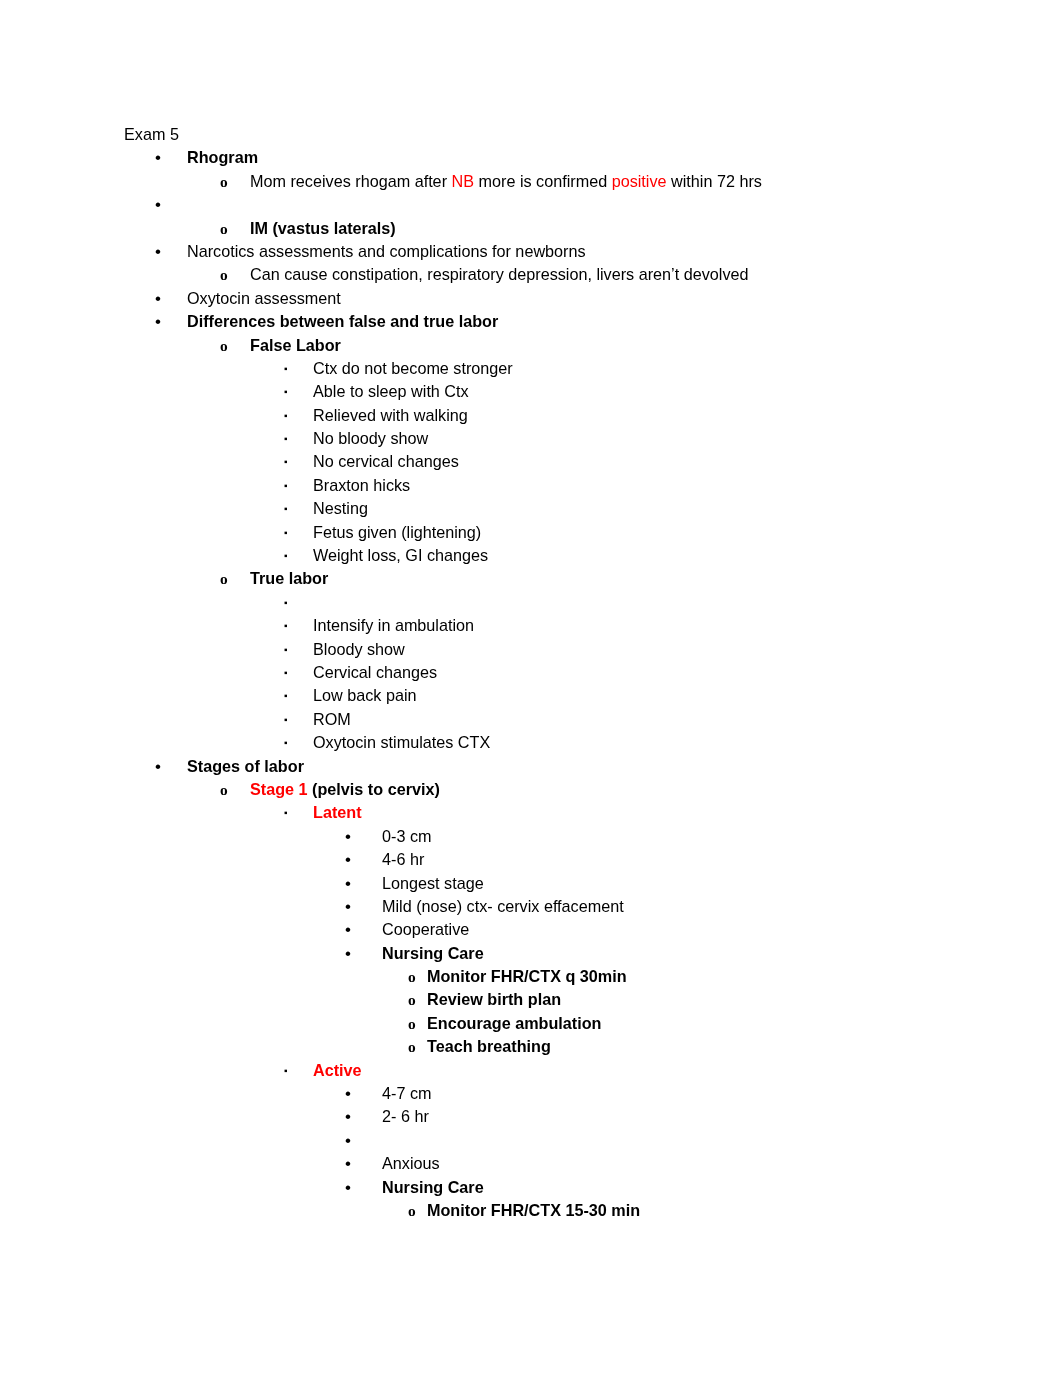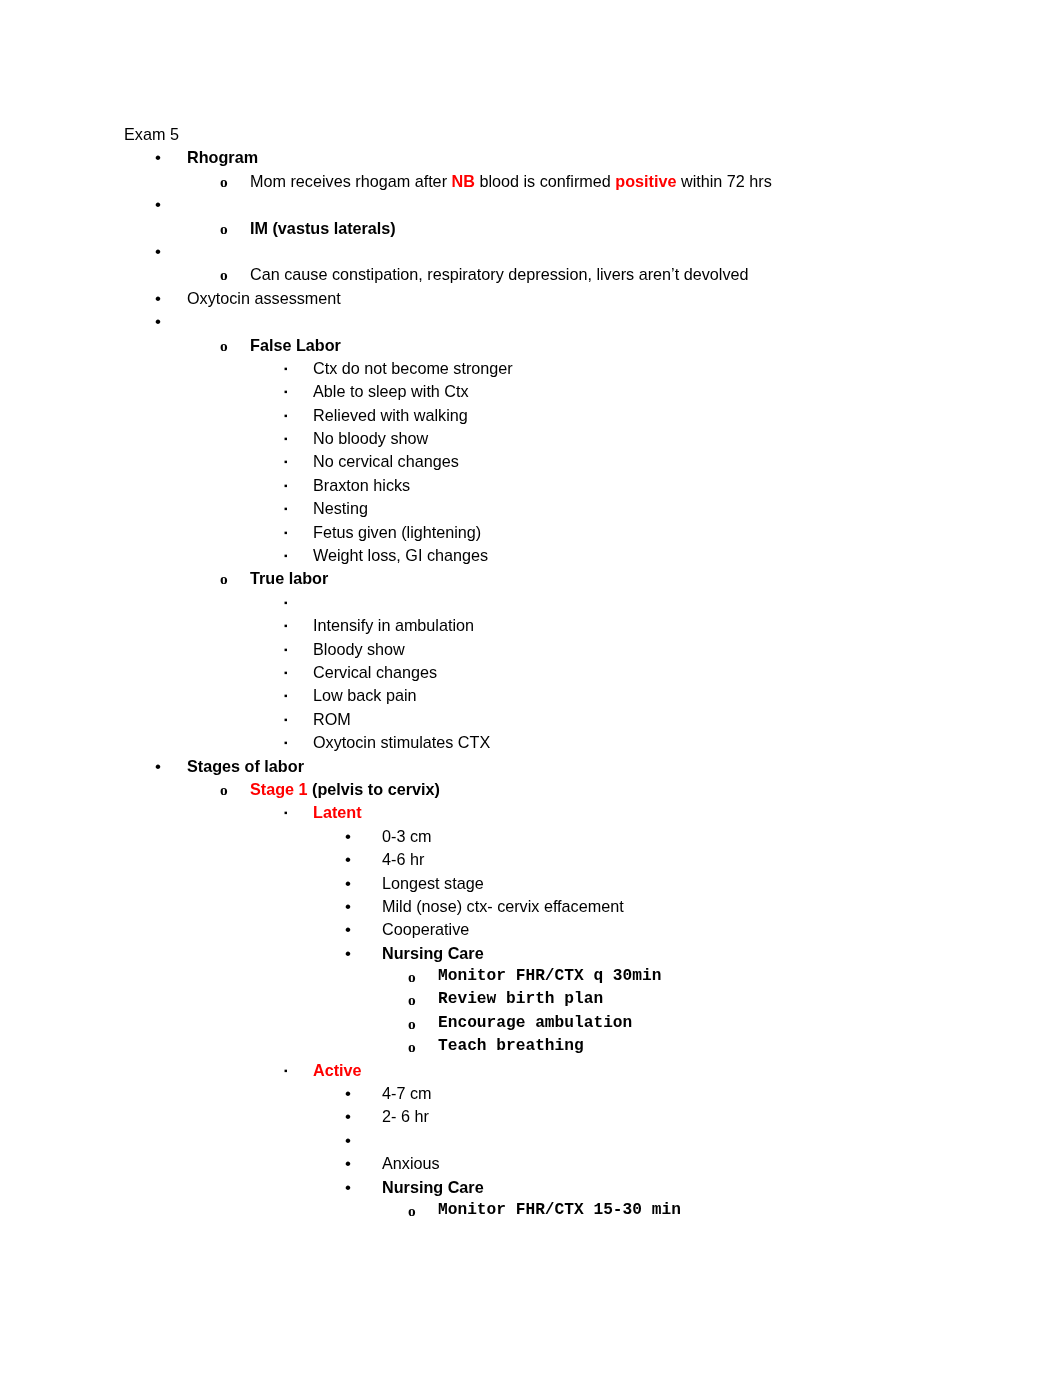--- a/index.html
+++ b/index.html
@@ -53,63 +53,65 @@
   .lvl2 .marker { left: 220px; font-size: 15.4px; font-weight: bold; font-family: "Liberation Serif", serif; }
   .lvl2 .txt    { left: 250px; }
 
   .lvl3 .marker { left: 284px; font-size: 10px; }
   .lvl3 .txt    { left: 313px; }
 
   .lvl4 .marker { left: 345px; font-size: 17px; }
   .lvl4 .txt    { left: 374px; margin-left: 8px; }
 
   .lvl5 .marker { left: 408px; font-size: 15.4px; font-weight: bold; font-family: "Liberation Serif", serif; }
-  .lvl5 .txt    { left: 438px; font-family: Liberation Mono, monospace; }
+  .lvl5 .txt    { left: 427px; }
 
   .b  { font-weight: bold; }
-  .red { color: #FF0000; font-weight: bold; }
+  .red { color: #FF0000; }
 
   .first-line { margin-top: 123px; }
 </style>
 </head>
 <body>
 
 <div class="page">
   <div class="doc-body" id="doc-body">
       <div class="line lvl0 first-line">
         <span class="txt">Exam 5</span>
       </div>
       <div class="line lvl1">
         <span class="marker">•</span>
         <span class="txt b">Rhogram</span>
       </div>
       <div class="line lvl2">
         <span class="marker">o</span>
-        <span class="txt"><span>Mom receives rhogam after </span><span class="red">NB</span><span> blood is confirmed </span><span class="red">positive</span><span> within 72 hrs</span></span>
+        <span class="txt"><span>Mom receives rhogam after </span><span class="red">NB</span><span> more is confirmed </span><span class="red">positive</span><span> within 72 hrs</span></span>
       </div>
       <div class="line lvl1">
         <span class="marker">•</span>
       </div>
       <div class="line lvl2">
         <span class="marker">o</span>
         <span class="txt b">IM (vastus laterals)</span>
       </div>
       <div class="line lvl1">
         <span class="marker">•</span>
+        <span class="txt">Narcotics assessments and complications for newborns</span>
       </div>
       <div class="line lvl2">
         <span class="marker">o</span>
         <span class="txt">Can cause constipation, respiratory depression, livers aren’t devolved</span>
       </div>
       <div class="line lvl1">
         <span class="marker">•</span>
         <span class="txt">Oxytocin assessment</span>
       </div>
       <div class="line lvl1">
         <span class="marker">•</span>
+        <span class="txt b">Differences between false and true labor</span>
       </div>
       <div class="line lvl2">
         <span class="marker">o</span>
         <span class="txt b">False Labor</span>
       </div>
       <div class="line lvl3">
         <span class="marker">▪</span>
         <span class="txt">Ctx do not become stronger</span>
       </div>
       <div class="line lvl3">

